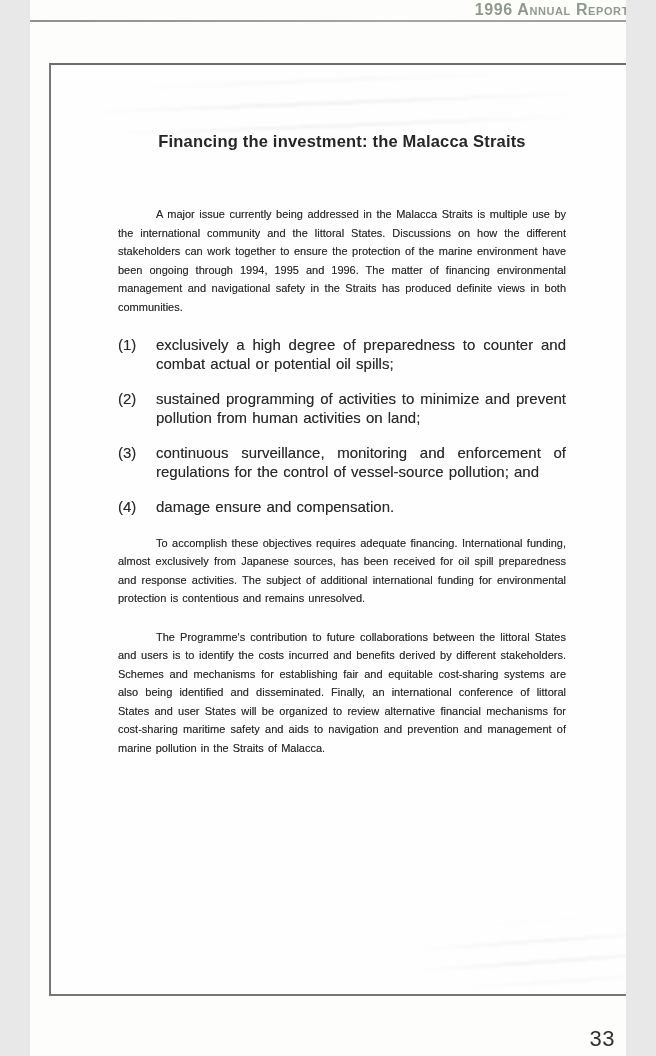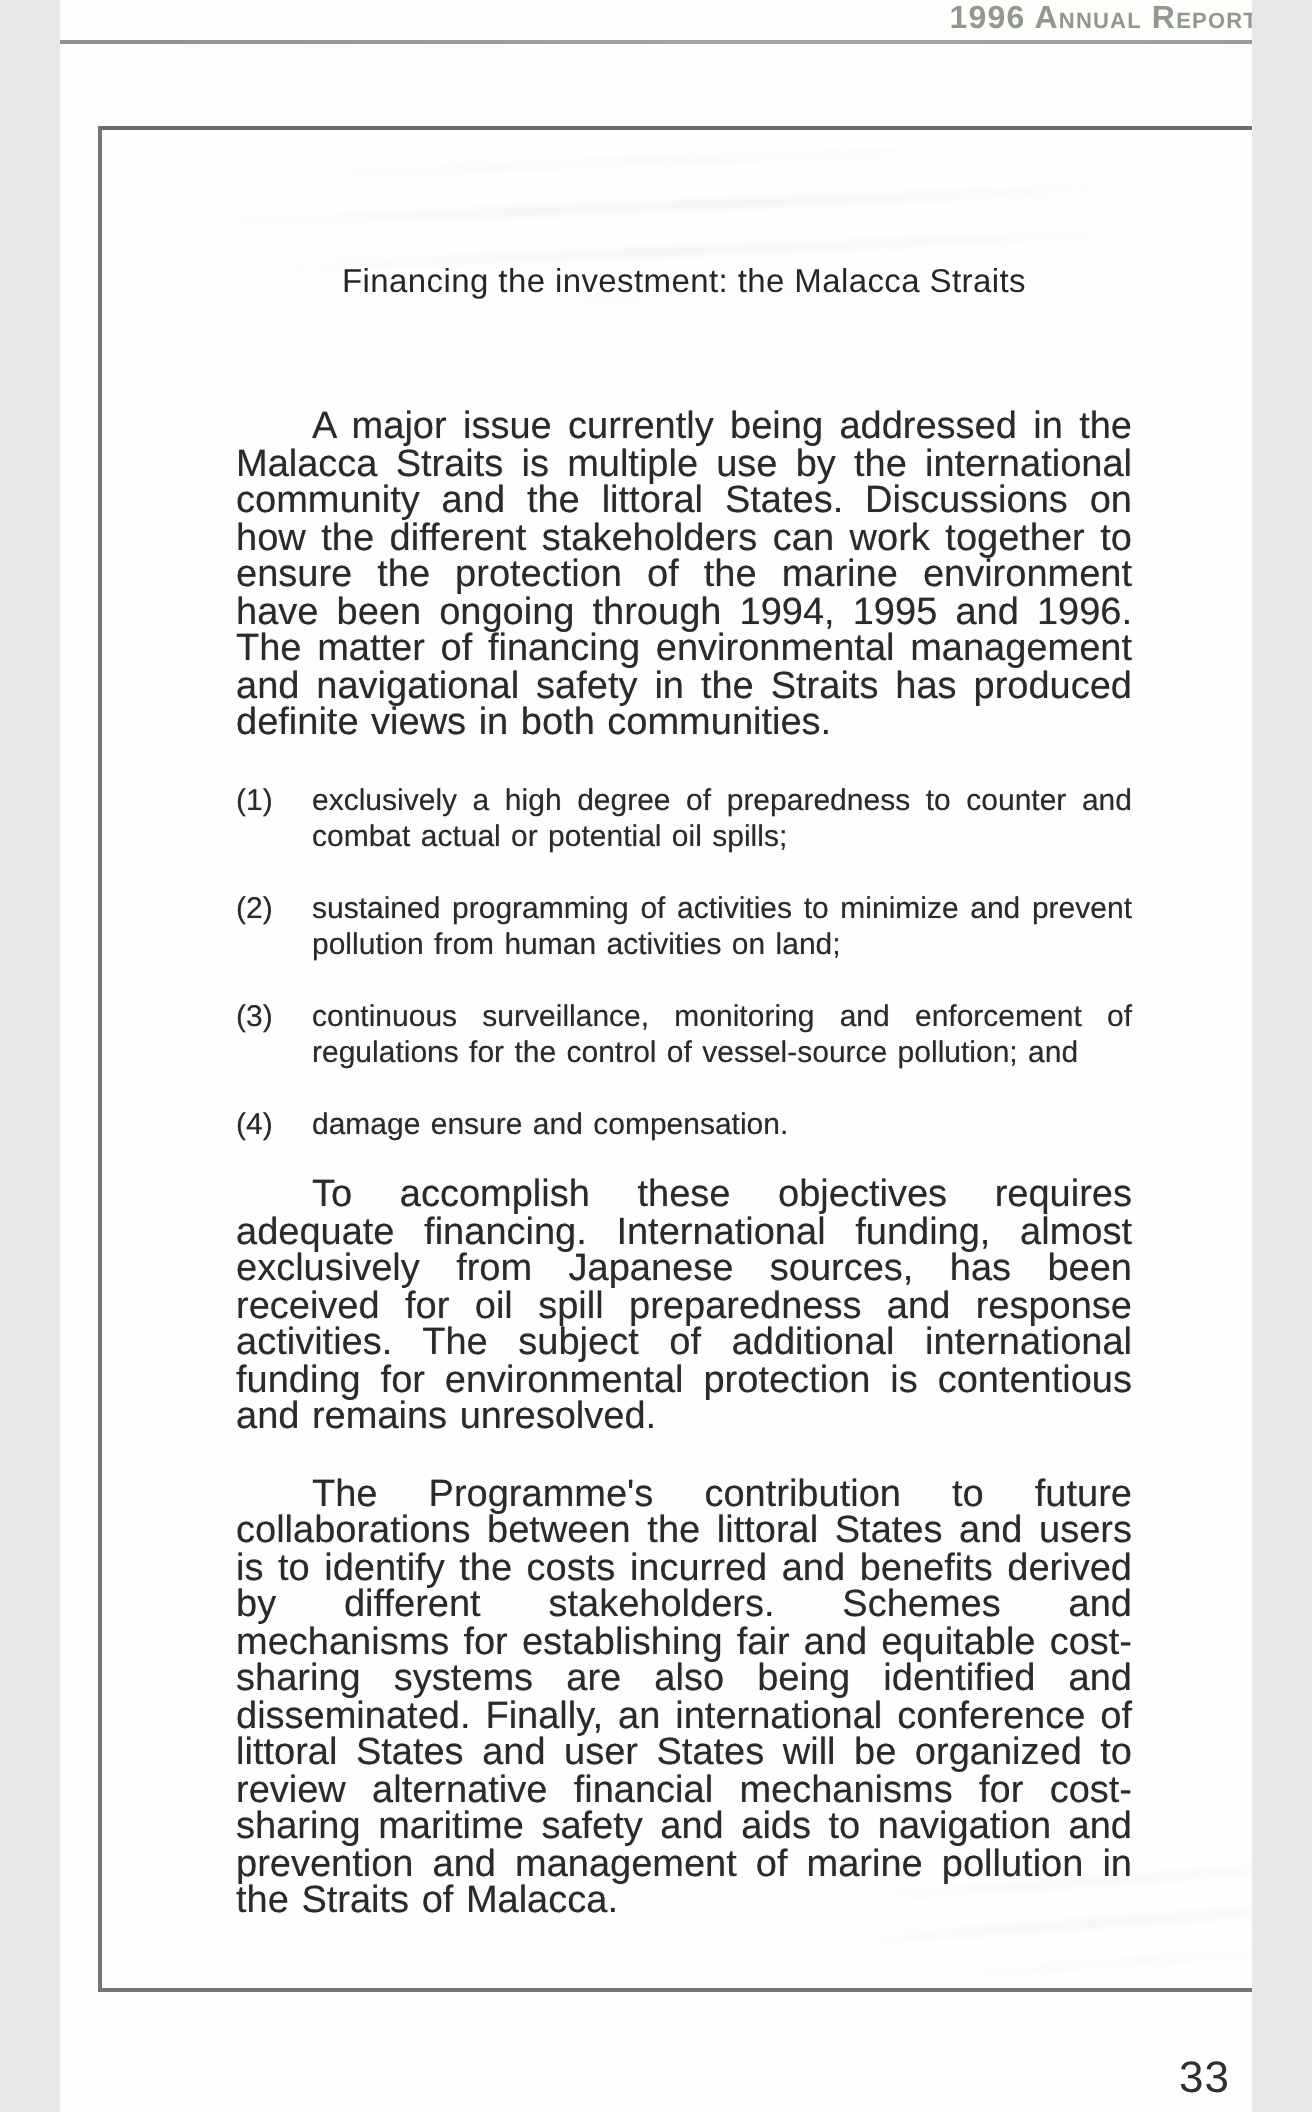--- a/index.html
+++ b/index.html
@@ -49,29 +49,29 @@
     border: 2px solid #767676;
     border-top-color: #6c6c6c;
     background: #fefefe;
     padding: 0 92px 0 67px;
   }
 
   .doc-title {
     margin: 66px 0 54px 0;
     font-size: 16.5px;
     line-height: 20px;
-    font-weight: normal;
+    font-weight: bold;
     color: #262626;
     text-align: center;
     letter-spacing: 0.2px;
   }
 
   .para {
     margin: 0 0 20px 0;
-    font-size: 19px;
+    font-size: 11px;
     line-height: 18.5px;
     color: #2a2a2a;
     text-align: justify;
     text-indent: 38px;
     word-spacing: 1px;
     text-shadow: 0 0 0.4px rgba(40,40,40,0.5);
   }
   .para.tight { margin-bottom: 18px; }
 
   .num-list { margin: 0 0 14px 0; }

